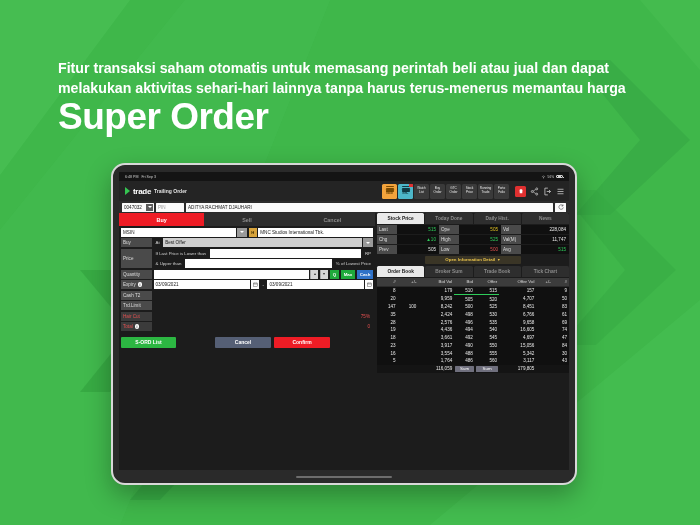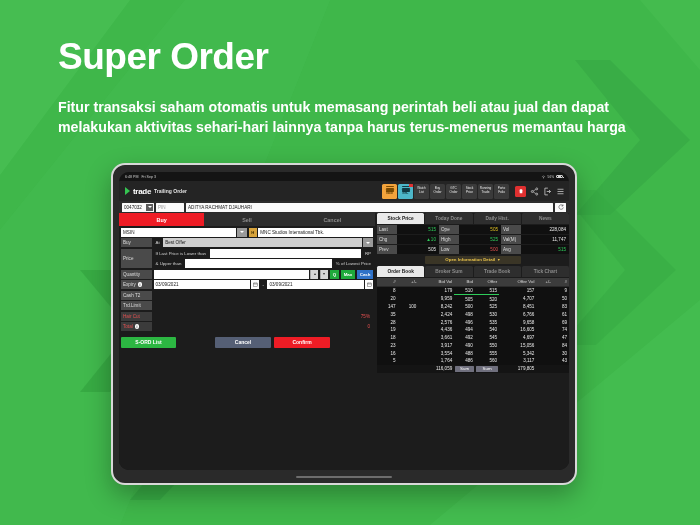--- a/index.html
+++ b/index.html
@@ -52,21 +52,21 @@
   #tablet-home-indicator {
     position: absolute;
     left: 50%; transform: translateX(-50%);
     bottom: 5px;
     width: 96px; height: 2px;
     background: #6d6d6d; border-radius: 2px;
   }
   #screen {
     width: 100%; height: 100%;
     background: #1c1c1c;
-    border-radius: 10px;
+    border-radius: 1px;
     overflow: hidden;
     position: relative;
     font-size: 5.2px;
     color: #d8d8d8;
   }
 
   
   #statusbar {
     height: 9px;
     background: #141414;
@@ -280,22 +280,22 @@
     <path d="M575 60 L640 140 L575 215 L610 215 L690 140 L610 60 Z" fill="#35a843" opacity="0.65"></path>
     <path d="M560 190 L625 270 L560 345 L596 345 L676 270 L596 190 Z" fill="#35a843" opacity="0.45"></path>
     <path d="M80 270 L130 330 L80 392 L110 392 L168 330 L110 270 Z" fill="#2f9e3d" opacity="0.55"></path>
     <path d="M130 390 L175 445 L130 500 L160 500 L212 445 L160 390 Z" fill="#2f9e3d" opacity="0.45"></path>
     <path d="M700 300 L700 525 L430 525 Z" fill="#4cc257" opacity="0.40"></path>
     <path d="M640 0 L700 0 L700 70 Z" fill="#4cc257" opacity="0.35"></path>
   </svg>
 </div>
 
 <div id="headline">
+  <div id="poster-sub">Fitur transaksi saham otomatis untuk memasang perintah beli atau jual dan dapat melakukan aktivitas sehari-hari lainnya tanpa harus terus-menerus memantau harga</div>
   <div id="poster-title">Super Order</div>
-  <div id="poster-sub">Fitur transaksi saham otomatis untuk memasang perintah beli atau jual dan dapat melakukan aktivitas sehari-hari lainnya tanpa harus terus-menerus memantau harga</div>
 </div>
 
 <div id="tablet">
   <div id="tablet-home-indicator"></div>
 
   <div id="screen">
 
     <div id="statusbar">
       <div id="sb-left">
         <span>6:48 PM</span>

